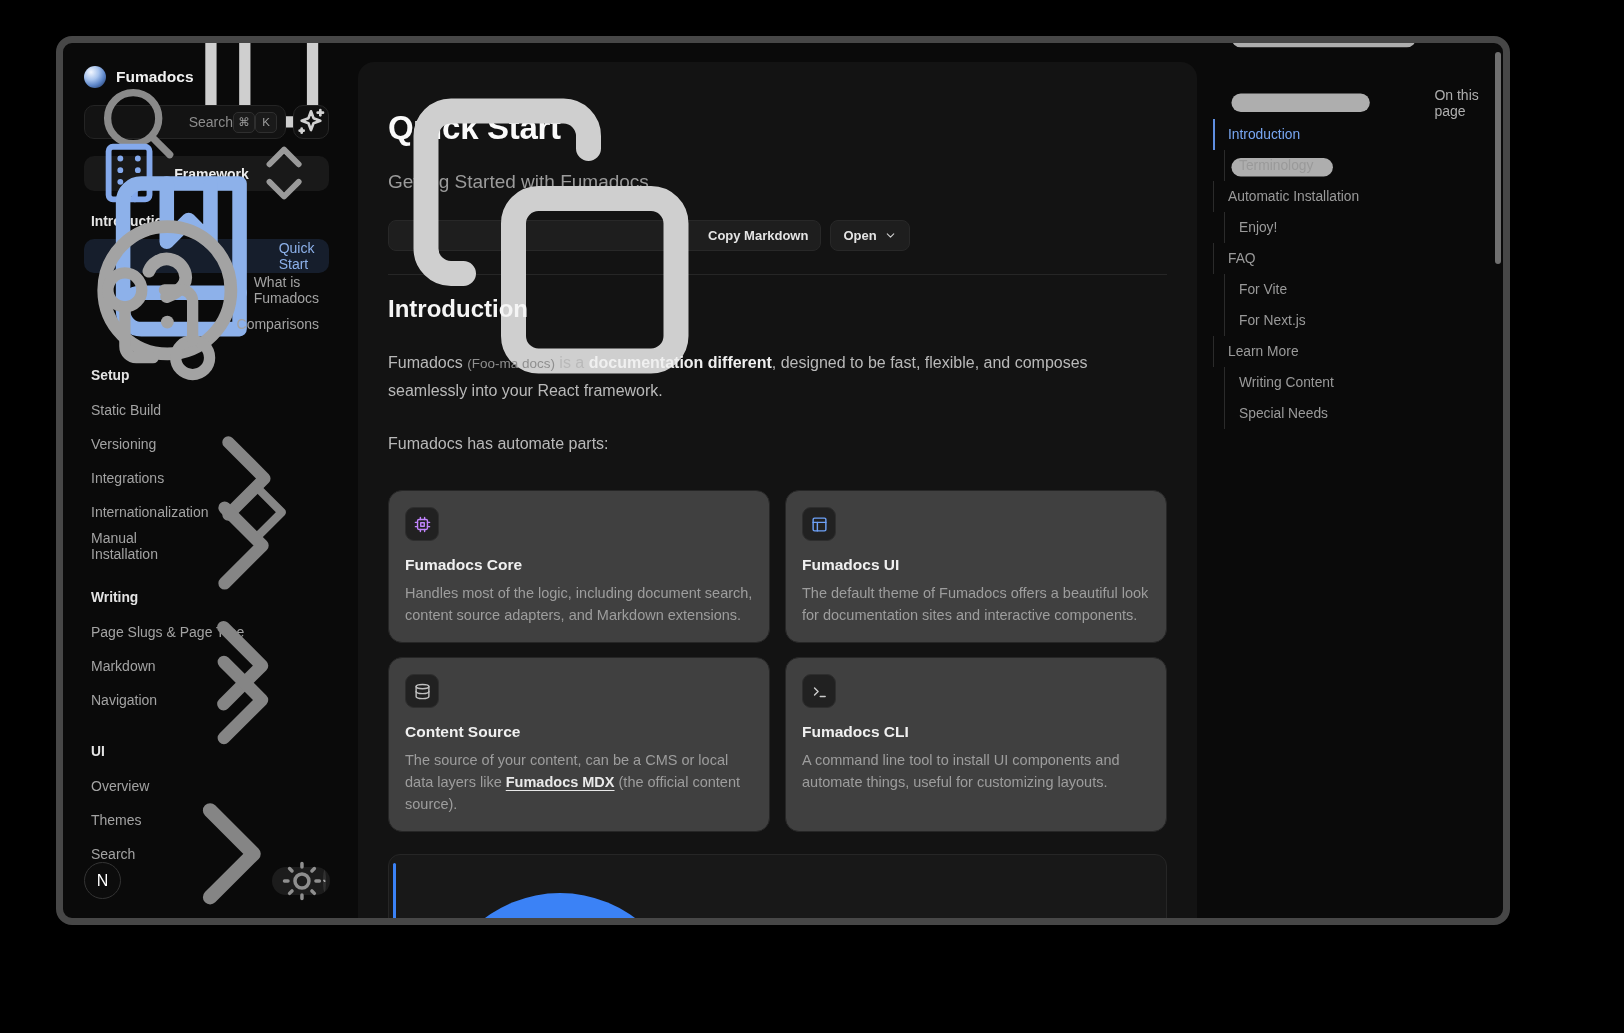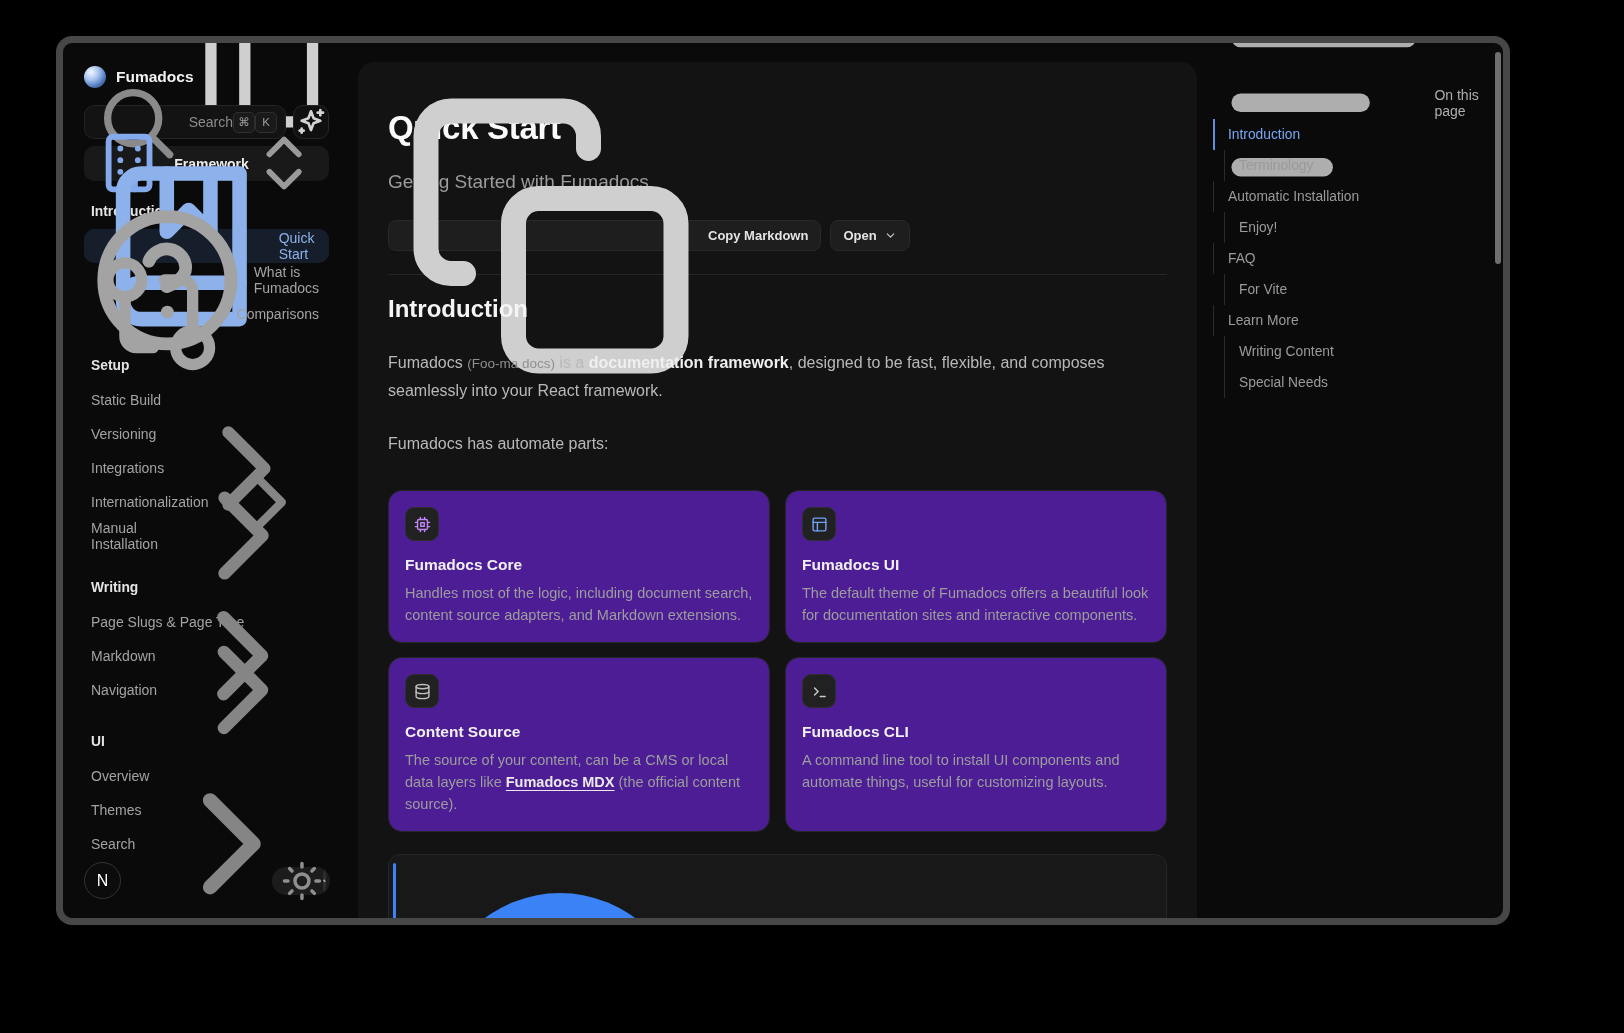--- a/index.html
+++ b/index.html
@@ -23,21 +23,21 @@
                 border:1px solid #242424; border-radius:10px; padding:0 8px; cursor:text; }
   .s-icon { color:#8a8a8a; display:flex; } .s-icon svg { width:15px; height:15px; }
   .s-ph { font-size:14px; color:#8d8d8d; margin-left:8px; }
   .kbd { min-width:22px; height:21px; border:1px solid #2f2f2f; border-radius:5px; background:#1a1a1a;
          color:#9e9e9e; font-size:11.5px; display:flex; align-items:center; justify-content:center; padding:0 4px; }
   .kbd:first-of-type { margin-left:auto; margin-right:4px; }
   .ai-btn { width:36px; height:34px; border:1px solid #272727; border-radius:10px; background:#101010;
             color:#d2d2d2; display:flex; align-items:center; justify-content:center; cursor:pointer; }
   .ai-btn svg { width:17px; height:17px; }
 
-  .framework-box { margin-top:7px; height:35px; background:#191919; border-radius:10px;
+  .framework-box { margin-top:17px; height:35px; background:#191919; border-radius:10px;
                    display:flex; align-items:center; padding:0 10px; cursor:pointer;justify-content:flex-end; }
   .fw-icon { color:#84a9ec; display:flex; } .fw-icon svg { width:17px; height:17px; }
   .fw-label { font-size:14px; font-weight:700; color:#ededed; margin-left:10px; }
   .fw-chev { margin-left:auto; color:#9a9a9a; display:flex; } .fw-chev svg { width:13px; height:13px; }
 
   .sidebar-nav { margin-top:20px; }
   .group { margin-bottom:24px; }
   .group-header { font-size:13.8px; font-weight:600; color:#e4e4e4; height:20px; margin-bottom:8px;
                   display:flex; align-items:center; padding-left:7px; }
   .nav-item { height:34px; display:flex; align-items:center; gap:10px; color:#a3a3a3; font-size:14px;
@@ -66,21 +66,21 @@
                 color:#e4e4e4; font-size:13px; font-weight:600; display:flex; align-items:center; gap:7px;
                 cursor:pointer; font-family:inherit; }
   .action-btn svg { width:14px; height:14px; color:#cfcfcf; }
   .rule { border:none; border-top:1px solid #262626; margin-top:23px; }
   h2 { font-size:24px; font-weight:700; color:#f5f5f5; margin-top:20px; }
   .body-p { font-size:16px; color:#b9b9b9; line-height:27px; margin-top:26px; max-width:778px; }
   .t-small { font-size:13.5px; color:#8f8f8f; }
   .t-bold { font-weight:700; color:#f0f0f0; }
 
   .cards { display:grid; grid-template-columns:1fr 1fr; gap:14px 15px; margin-top:33px; }
-  .card { background:#4c1d95; border:1px solid #262626; border-radius:14px; padding:16px; min-height:133px; cursor:pointer; }
+  .card { background:#404040; border:1px solid #262626; border-radius:14px; padding:16px; min-height:133px; cursor:pointer; }
   .card-icon { width:34px; height:34px; border-radius:9px; background:#212121; border:1px solid #2e2e2e;
                display:flex; align-items:center; justify-content:center; margin-bottom:15px; }
   .card-icon svg { width:17px; height:17px; }
   .card-title { font-size:15.5px; font-weight:700; color:#f0f0f0; }
   .card-desc { font-size:14.5px; color:#9d9d9d; line-height:22px; margin-top:8px; }
   .card-link { color:#e9e9e9; font-weight:700; text-decoration:underline; text-underline-offset:3px; cursor:pointer;margin-top:6px; }
 
   .callout { position:relative; margin-top:22px; background:#181818; border:1px solid #262626;
              border-radius:12px; padding:13px 16px 15px 21px; }
   .callout::before { content:''; position:absolute; left:4px; top:8px; bottom:8px; width:3px;
@@ -310,21 +310,21 @@
               <svg viewBox="0 0 24 24" fill="none" stroke="currentColor" stroke-width="2" stroke-linecap="round" stroke-linejoin="round" style="width:13px;height:13px">
                 <path d="m6 9 6 6 6-6"></path>
               </svg>
             </span>
         </button>
       </div>
 
       <hr class="rule">
 
       <h2>Introduction</h2>
-      <p class="body-p"><span>Fumadocs </span><span class="t-small">(Foo-ma docs)</span><span> is a </span><span class="t-bold">documentation framework</span><span>, designed to be fast, flexible, and composes seamlessly into your React framework.</span></p>
+      <p class="body-p"><span>Fumadocs </span><span class="t-small">(Foo-ma docs)</span><span> is a </span><span class="t-bold">documentation different</span><span>, designed to be fast, flexible, and composes seamlessly into your React framework.</span></p>
       <p class="body-p">Fumadocs has automate parts:</p>
 
       <div class="cards">
           <div class="card">
             <div class="card-icon">
               <span style="display: flex; width: 17px; height: 17px; color: rgb(192, 132, 252);">
                 <svg viewBox="0 0 24 24" fill="none" stroke="currentColor" stroke-width="2" stroke-linecap="round" stroke-linejoin="round" style="width:100%;height:100%">
                   <rect x="5" y="5" width="14" height="14" rx="2"></rect>
                   <rect x="9.5" y="9.5" width="5" height="5"></rect>
                   <path d="M9 2v3M15 2v3M9 19v3M15 19v3M2 9h3M2 15h3M19 9h3M19 15h3"></path>
@@ -401,20 +401,21 @@
           </span>
         <span>On this page</span>
       </div>
       <div class="toc-list">
           <div class="toc-item lvl1 active">Introduction</div>
           <div class="toc-item lvl2">Terminology</div>
           <div class="toc-item lvl1">Automatic Installation</div>
           <div class="toc-item lvl2">Enjoy!</div>
           <div class="toc-item lvl1">FAQ</div>
           <div class="toc-item lvl2">For Vite</div>
+          <div class="toc-item lvl2">For Next.js</div>
           <div class="toc-item lvl1">Learn More</div>
           <div class="toc-item lvl2">Writing Content</div>
           <div class="toc-item lvl2">Special Needs</div>
         </div>
     </aside>
 
     <div class="scroll-thumb"></div>
   </div>
 </div>
 

